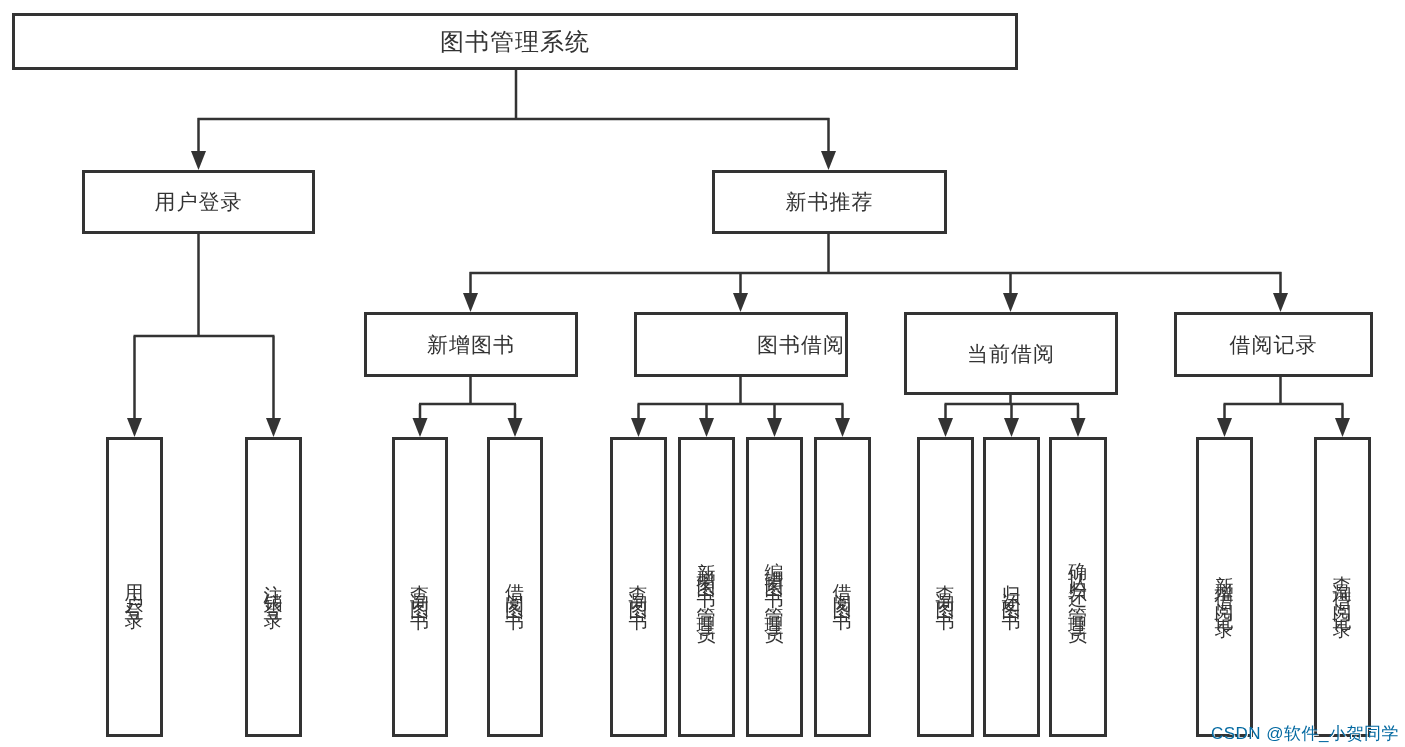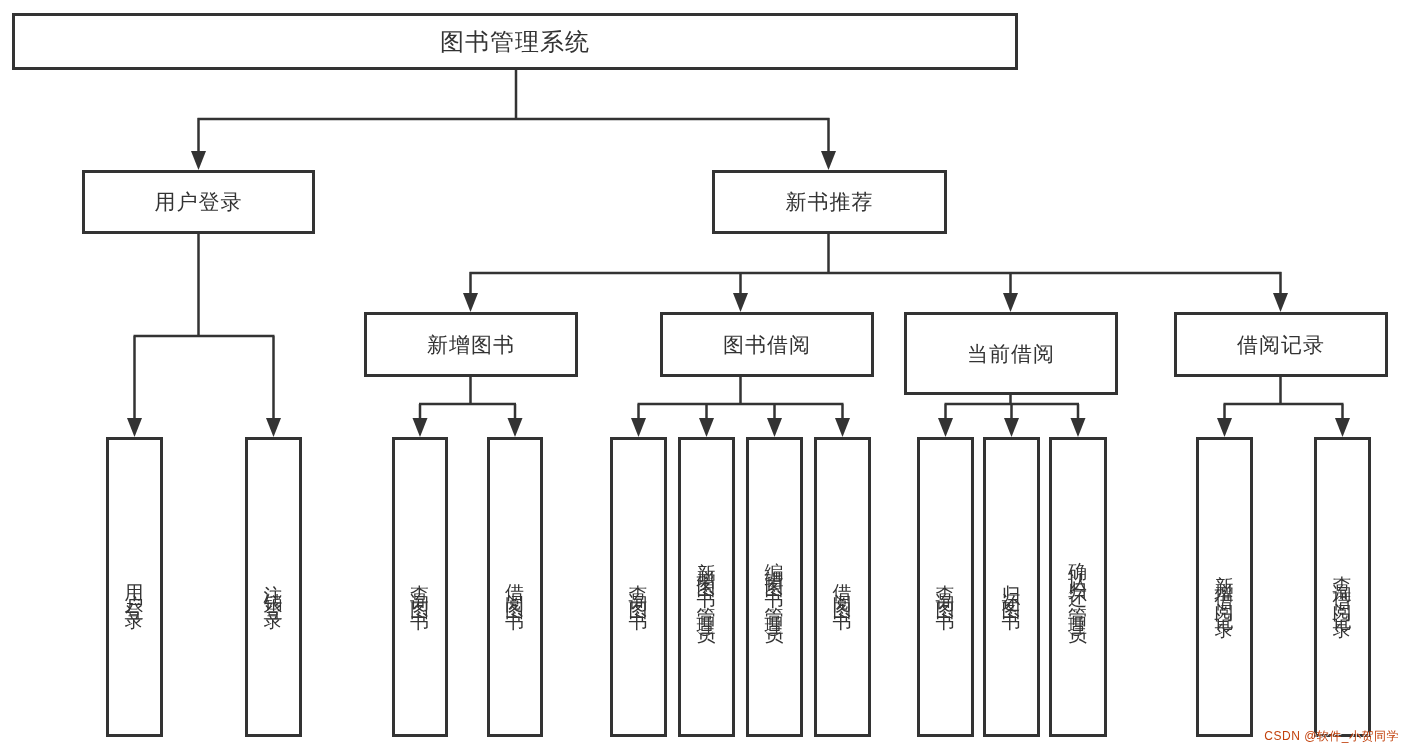--- a/index.html
+++ b/index.html
@@ -46,22 +46,22 @@
     text-orientation: mixed;
     font-size: 19px;
     letter-spacing: 9px;
     line-height: 1;
     white-space: nowrap;
   }
   .watermark {
     position: absolute;
     right: 6px;
     bottom: 2px;
-    font-size: 12px;
-    color: #c2410c;
+    font-size: 17px;
+    color: #0369a1;
     text-shadow: 1px 1px 0 #ffffff;
     letter-spacing: 0.5px;
     pointer-events: none;
   }
 </style>
 </head>
 <body>
 
 <div class="canvas">
 
@@ -119,27 +119,27 @@
   <div class="box" style="left:82px;top:170px;width:233px;height:64px;">
     <span class="lbl">用户登录</span>
   </div>
   <div class="box" style="left:712px;top:170px;width:235px;height:64px;">
     <span class="lbl">新书推荐</span>
   </div>
 
   <div class="box" style="left:364px;top:312px;width:214px;height:65px;">
     <span class="lbl">新增图书</span>
   </div>
-  <div class="box" style="left:660px;top:312px;width:214px;height:65px;">
+  <div class="box" style="left:634px;top:312px;width:214px;height:65px;justify-content:flex-end;">
     <span class="lbl">图书借阅</span>
   </div>
   <div class="box" style="left:904px;top:312px;width:214px;height:83px;">
     <span class="lbl">当前借阅</span>
   </div>
-  <div class="box" style="left:1174px;top:312px;width:214px;height:65px;">
+  <div class="box" style="left:1174px;top:312px;width:199px;height:65px;">
     <span class="lbl">借阅记录</span>
   </div>
 
   <div class="box leaf" style="left:106px;top:437px;width:57px;height:300px;">
     <span class="lbl">用户登录</span>
   </div>
   <div class="box leaf" style="left:245px;top:437px;width:57px;height:300px;">
     <span class="lbl">注销登录</span>
   </div>
 

